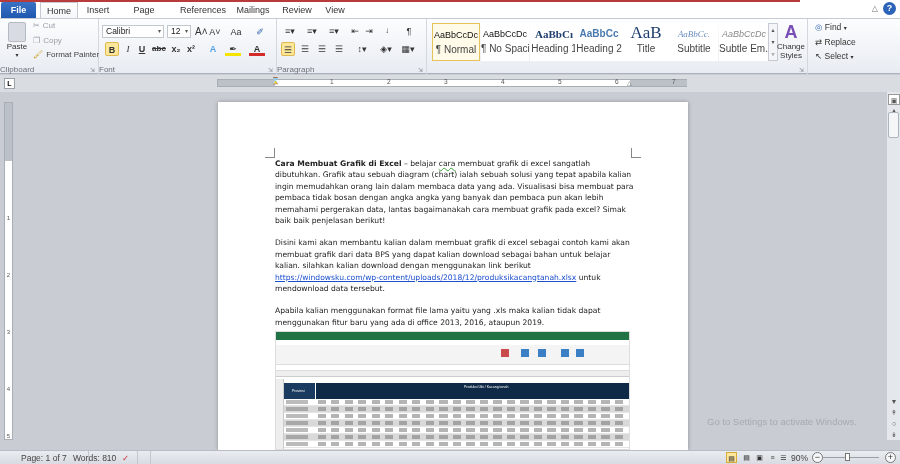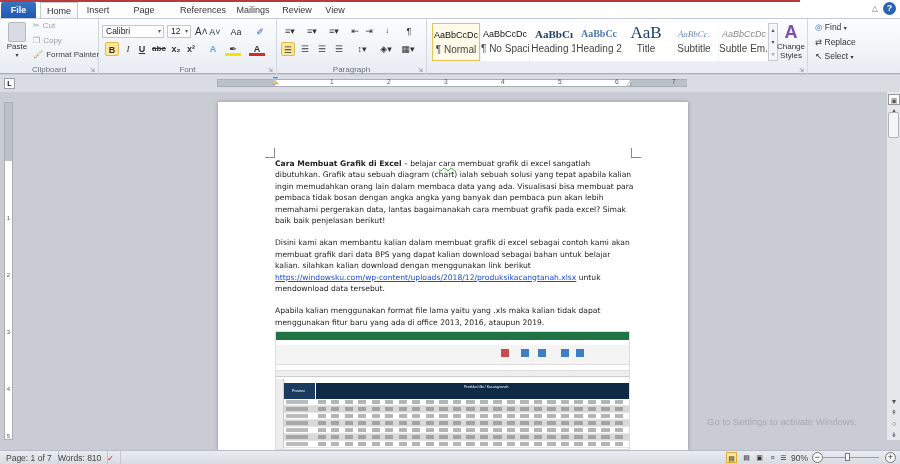--- a/index.html
+++ b/index.html
@@ -7,21 +7,21 @@
 .topline{position:absolute;left:0;top:0;width:900px;height:3px;background:#fff}
 .topline .red{position:absolute;left:0;top:0;width:800px;height:2px;background:#b83b3b}
 .tabs{position:absolute;left:0;top:0;width:900px;height:18px;background:#fff}
 .tab{position:absolute;top:2px;height:16px;font-size:9px;color:#333;line-height:16px;text-align:center}
 .tab.file{background:linear-gradient(#3a72c4,#1e58b0);color:#fff;left:1px;width:35px;border-radius:2px 2px 0 0;font-weight:bold}
 .tab.active{background:linear-gradient(#fff,#f4f6f9);border:1px solid #c6cbd3;border-bottom:none;left:40px;width:38px}
 .help{position:absolute;right:4px;top:2px;width:13px;height:13px;border-radius:50%;background:#2b63b8;color:#fff;font-size:9px;font-weight:bold;text-align:center;line-height:13px}
 .collapse{position:absolute;right:22px;top:4px;font-size:8px;color:#777}
 .ribbon{position:absolute;left:0;top:18px;width:900px;height:56px;background:linear-gradient(#fcfdfe,#e8ecf2);border-top:1px solid #c6cbd3;border-bottom:1px solid #aab2be}
 .group{position:absolute;top:0;height:56px;border-right:1px solid #d3d8df}
-.glabel{position:absolute;bottom:1px;left:0;width:100%;text-align:center;font-size:8px;color:#6a6f78}
+.glabel{position:absolute;bottom:1px;left:0;width:100%;font-size:8px;color:#6a6f78}
 .launch{position:absolute;bottom:2px;right:3px;font-size:6px;color:#8a8f98}
 .paste{position:absolute;left:4px;top:3px;width:26px;height:44px;font-size:8px;color:#333;text-align:center}
 .paste .clip{width:18px;height:20px;margin:0 auto;background:#d8dce2;border:1px solid #b5bac2;border-radius:2px}
 .small-btn{position:absolute;font-size:8px;color:#444;white-space:nowrap;display:flex;align-items:center;gap:3px}
 .small-btn.dim{color:#9aa0a8}
 .combo{position:absolute;height:13px;background:#fff;border:1px solid #c3c8cf;font-size:8.5px;line-height:11px;padding-left:3px;color:#222}
 .combo .arr{position:absolute;right:2px;top:0;font-size:6px;color:#555}
 .ibtn{position:absolute;font-size:9px;color:#333;text-align:center;height:14px;line-height:14px}
 .ibtn.on{background:#fde79a;border:1px solid #e0b84e;border-radius:2px}
 .style-item{position:absolute;top:0;width:48px;height:38px;text-align:center;background:#fff}
@@ -58,21 +58,21 @@
 .xl .row .cell{position:absolute;top:1px;height:4px;background:repeating-linear-gradient(90deg,#777 0 8px,transparent 8px 13.5px);opacity:.55}
 .xl .row .name{position:absolute;left:2px;top:1px;height:4px;width:22px;background:#777;opacity:.5}
 .xl .rownum{position:absolute;left:0;width:8px;background:#eee;border-right:1px solid #ccc}
 .vscroll{position:absolute;left:886px;top:92px;width:14px;height:348px;background:#e4e7eb;border-left:1px solid #c8ccd2}
 .vscroll .ico{width:12px;height:11px;font-size:7px;color:#555;text-align:center;line-height:11px;margin-left:1px}
 .vscroll .thumb{position:absolute;left:1px;top:20px;width:11px;height:26px;background:#f4f6f8;border:1px solid #aeb4bc;border-radius:2px}
 .vscroll .bottom{position:absolute;left:0;bottom:0;width:14px}
 .watermark{position:absolute;left:707px;top:414px;font-size:13px;color:#a6aab0;line-height:16px}
 .watermark .s{font-size:9.5px}
 .status{position:absolute;left:0;top:450px;width:900px;height:14px;background:linear-gradient(#e9ecf0,#d8dce2);border-top:1px solid #b7bdc5;font-size:8.5px;color:#444}
-.status .seg{position:absolute;top:0;height:14px;line-height:14px;padding:0 6px;border-right:1px solid #c3c8cf}
+.status .seg{position:absolute;top:0;height:14px;line-height:14px;padding:0 21px;border-right:1px solid #c3c8cf}
 .viewbtn{position:absolute;top:1px;width:11px;height:11px;font-size:7px;text-align:center;line-height:11px;color:#333}
 .viewbtn.on{background:#fde79a;border:1px solid #d9a93a}
 .zoomtxt{position:absolute;left:791px;top:0;line-height:14px;font-size:8.5px}
 .zbtn{position:absolute;top:1px;width:11px;height:11px;border:1px solid #777;border-radius:50%;font-size:9px;line-height:9px;text-align:center;color:#333;background:#f6f7f9}
 .slider{position:absolute;left:823px;top:6px;width:56px;height:1px;background:#9aa0a8}
 .slider .knob{position:absolute;left:22px;top:-4px;width:5px;height:8px;background:#fff;border:1px solid #777}
 </style>
 </head>
 <body>
 
@@ -164,21 +164,21 @@
     </div>
   <div class="style-item" style="left:481px;top:4px">
       <div class="pv">AaBbCcDc</div>
       <div class="nm">¶ No Spaci...</div>
     </div>
   <div class="style-item" style="left:530px;top:4px">
       <div class="pv" style="font-size:11px;font-weight:bold;color:#1f3f6e;font-family:'Liberation Serif',serif">AaBbCı</div>
       <div class="nm">Heading 1</div>
     </div>
   <div class="style-item" style="left:575px;top:4px">
-      <div class="pv" style="font-size:10px;font-weight:bold;color:#4a79b0;font-family:Liberation Serif, serif">AaBbCc</div>
+      <div class="pv" style="font-size:10px;font-weight:bold;color:#4a79b0;font-family:Liberation Sans, sans-serif">AaBbCc</div>
       <div class="nm">Heading 2</div>
     </div>
   <div class="style-item" style="left:670px;top:4px">
       <div class="pv" style="font-style:italic;color:#6e8ec0;font-family:'Liberation Serif',serif">AaBbCc.</div>
       <div class="nm">Subtitle</div>
     </div>
   <div class="style-item" style="left:622px;top:4px">
       <div class="pv" style="font-size:17px;color:#1f3f6e;line-height:20px;font-family:'Liberation Serif',serif">AaB</div>
       <div class="nm">Title</div>
     </div>

